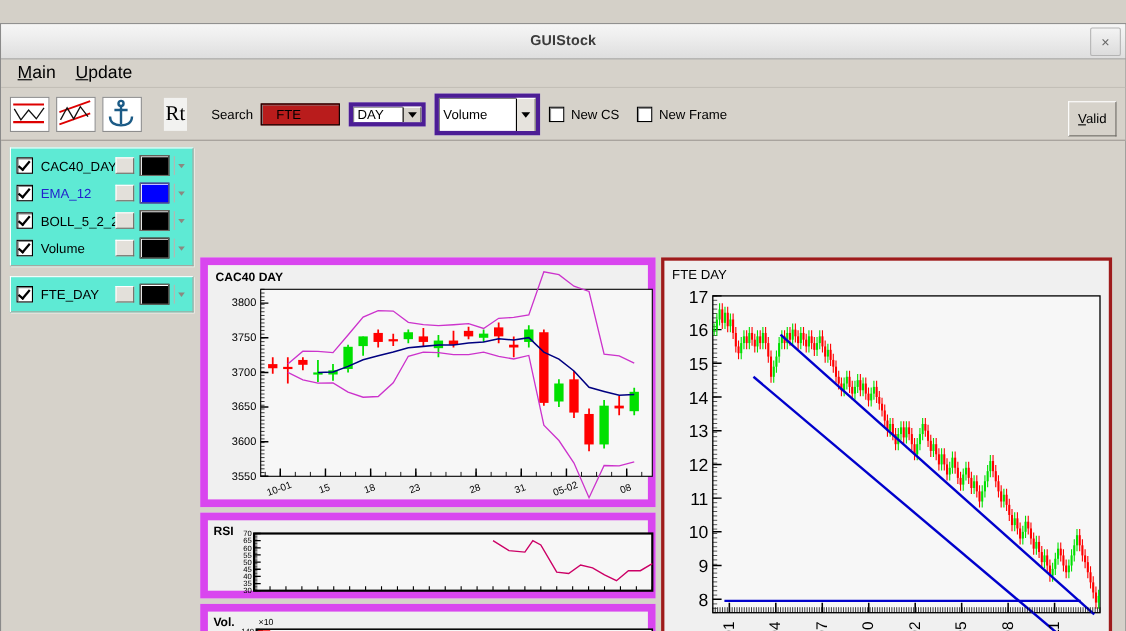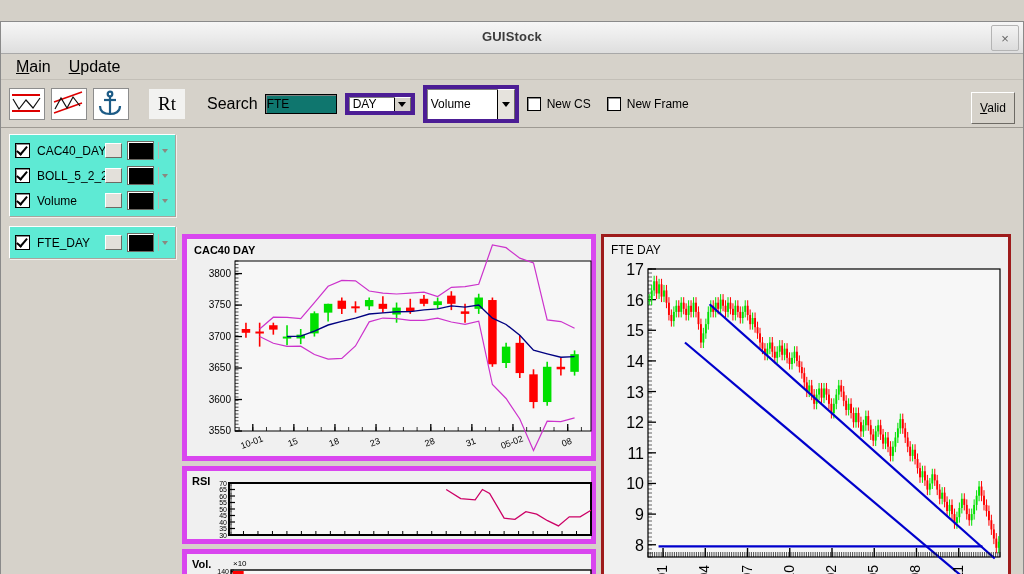--- a/index.html
+++ b/index.html
@@ -28,27 +28,27 @@
     padding-left:6px;border-bottom:1px solid #c3bfb7;}
   .menubar .mi{padding:3px 9px;cursor:pointer;font-size:16px;}
   .menubar .mi u{text-decoration:underline;}
 
   
   .toolbar{position:relative;height:47px;background:#d6d2ca;
     border-bottom:1px solid #9e9a93;display:flex;align-items:center;
     padding-left:8px;}
   .tbicon{width:34px;height:30px;background:#fff;border:1px solid #8d8d8d;
     margin-right:6px;cursor:pointer;position:relative;overflow:hidden;}
-  .rtbtn{width:36px;height:30px;background:#f2f2f0;margin-left:14px;
+  .rtbtn{width:21px;height:30px;background:#f2f2f0;margin-left:14px;
     margin-right:22px;display:flex;align-items:center;justify-content:center;
     font-family:"Liberation Serif",serif;font-size:19px;cursor:pointer;}
-  .lbl{margin-right:7px;font-size:16px;}
-  .txtin{width:72px;height:20px;background:#0f766e;border:1px solid #000;
+  .lbl{margin-right:7px;font-size:12px;}
+  .txtin{width:72px;height:20px;background:#b91c1c;border:1px solid #000;
     box-shadow:inset 1px 1px 0 #808080;font-family:"Liberation Sans",sans-serif;
-    font-size:12px;padding:0 1px;box-sizing:border-box;margin-right:8px;}
+    font-size:12px;padding:0 13px;box-sizing:border-box;margin-right:8px;}
   .combo{position:relative;height:22px;background:#fff;border:4px solid #4c1d95;
     box-shadow:inset 1px 1px 0 #808080;margin-right:8px;box-sizing:border-box;
     display:flex;align-items:center;cursor:pointer;}
   .combo .cv{padding-left:4px;font-size:12px;flex:1;}
   .combo .arrowbox{width:17px;height:100%;background:#d6d2ca;
     border-left:1px solid #000;display:flex;align-items:center;
     justify-content:center;box-sizing:border-box;
     border-top:1px solid #fff;border-right:1px solid #6d6a64;}
   .arrowbox .tri{width:0;height:0;border-left:4px solid transparent;
     border-right:4px solid transparent;border-top:5px solid #000;}
@@ -86,21 +86,21 @@
     box-shadow:inset 1px 1px 0 #fff;margin-right:4px;cursor:pointer;
     flex:0 0 auto;}
   .srow .dd{width:11px;height:17px;border-left:1px solid #b9b5ae;
     display:flex;align-items:center;justify-content:center;cursor:pointer;
     flex:0 0 auto;}
   .srow .dd .t{width:0;height:0;border-left:3px solid transparent;
     border-right:3px solid transparent;border-top:4px solid #8b8880;}
 
   
   .leftcharts{position:absolute;left:181px;top:106px;width:414px;height:394px;}
-  .chartframe{background:#f0f0f0;border:5px solid #d946ef;position:relative;
+  .chartframe{background:#f0f0f0;border:7px solid #d946ef;position:relative;
     box-sizing:border-box;}
   .chartframe .ctitle{position:absolute;font-weight:bold;font-size:11px;}
   .rightchart{position:absolute;left:600px;top:106px;width:410px;height:394px;
     background:#f0f0f0;border:3px solid #9e1b1b;box-sizing:border-box;}
 </style>
 </head>
 <body>
 
 <div id="app">
 
@@ -175,20 +175,29 @@
 
   <div class="work">
 
     <div class="sidebar">
       <div class="panelbox" id="grp1">
           <div class="srow">
             <span class="cb"></span>
             <span class="nm" style="color: rgb(0, 0, 0);">CAC40_DAY</span>
             <span class="lsbtn"></span>
             <span class="sw" style="background: rgb(0, 0, 0);"></span>
+            <span class="dd">
+              <i class="t"></i>
+            </span>
+          </div>
+          <div class="srow">
+            <span class="cb"></span>
+            <span class="nm" style="color: rgb(34, 34, 204);">EMA_12</span>
+            <span class="lsbtn"></span>
+            <span class="sw" style="background: rgb(0, 0, 255);"></span>
             <span class="dd">
               <i class="t"></i>
             </span>
           </div>
           <div class="srow">
             <span class="cb"></span>
             <span class="nm" style="color: rgb(0, 0, 0);">BOLL_5_2_2</span>
             <span class="lsbtn"></span>
             <span class="sw" style="background: rgb(0, 0, 0);"></span>
             <span class="dd">

